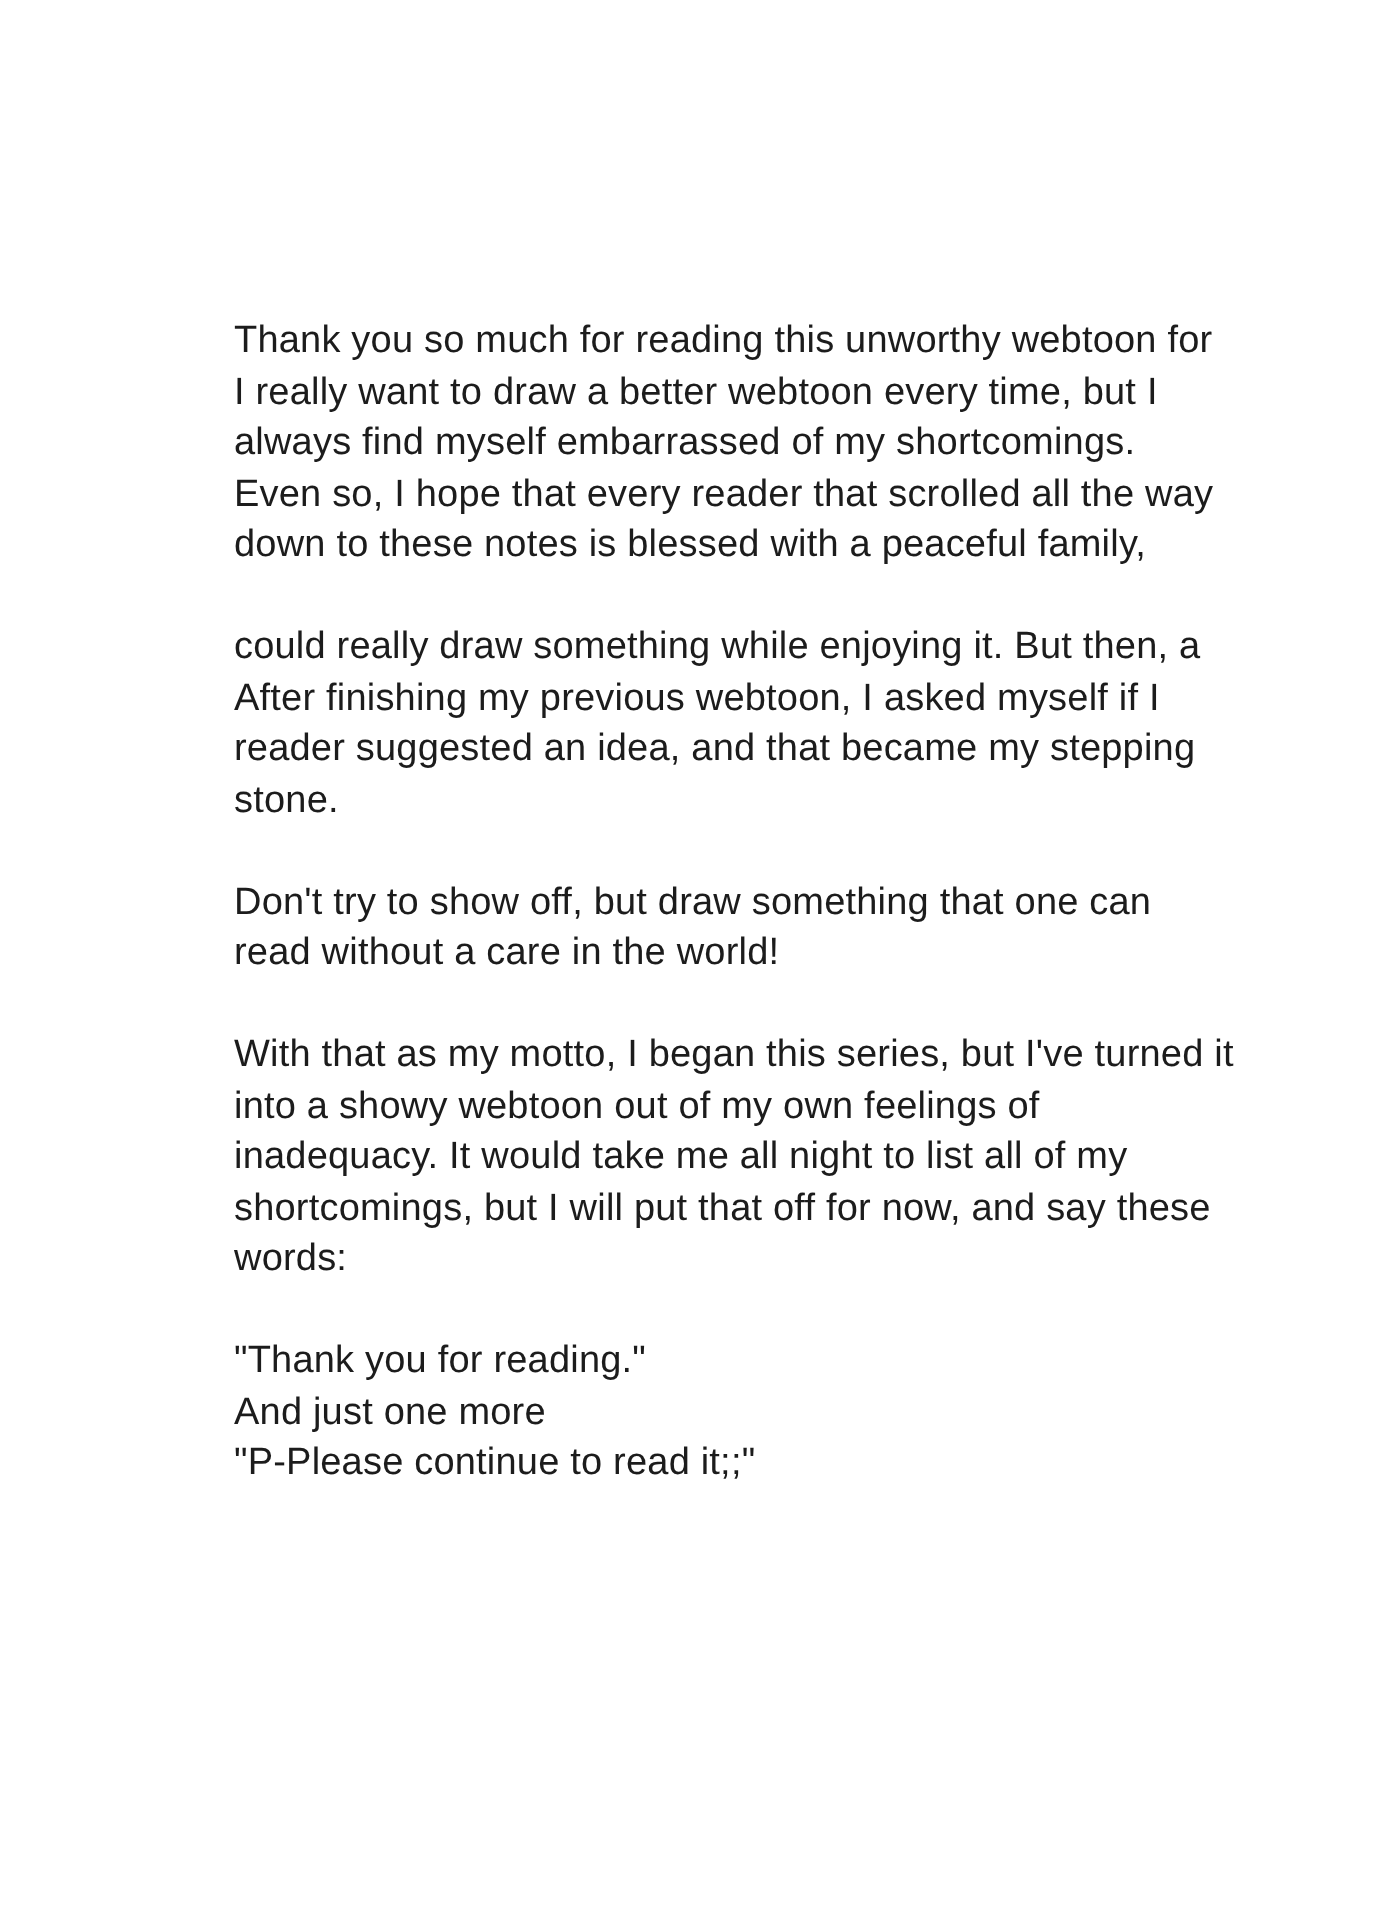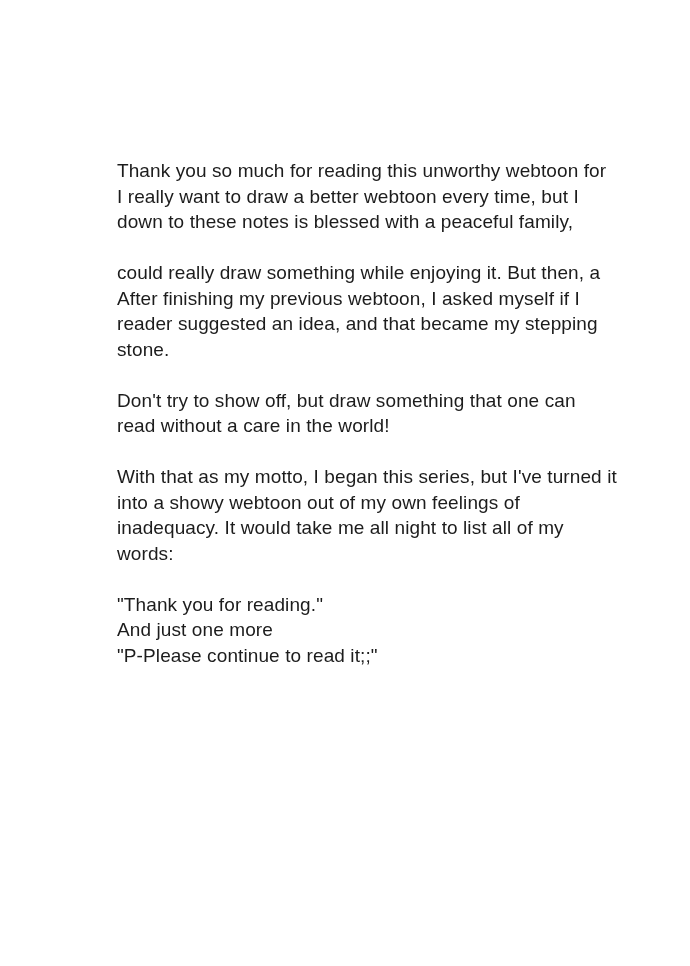--- a/index.html
+++ b/index.html
@@ -42,39 +42,42 @@
 </style>
 </head>
 <body>
 
 <div class="page">
   <div class="note">
 
     <div class="paragraph">
       <div class="line">Thank you so much for reading this unworthy webtoon for</div>
       <div class="line">I really want to draw a better webtoon every time, but I</div>
+      <div class="line">always find myself embarrassed of my shortcomings.</div>
+      <div class="line">Even so, I hope that every reader that scrolled all the way</div>
       <div class="line">down to these notes is blessed with a peaceful family,</div>
     </div>
 
     <div class="paragraph">
       <div class="line">could really draw something while enjoying it. But then, a</div>
       <div class="line">After finishing my previous webtoon, I asked myself if I</div>
       <div class="line">reader suggested an idea, and that became my stepping</div>
       <div class="line">stone.</div>
     </div>
 
     <div class="paragraph">
       <div class="line">Don't try to show off, but draw something that one can</div>
       <div class="line">read without a care in the world!</div>
     </div>
 
     <div class="paragraph">
       <div class="line">With that as my motto, I began this series, but I've turned it</div>
       <div class="line">into a showy webtoon out of my own feelings of</div>
       <div class="line">inadequacy. It would take me all night to list all of my</div>
+      <div class="line">shortcomings, but I will put that off for now, and say these</div>
       <div class="line">words:</div>
     </div>
 
     <div class="paragraph">
       <div class="line">"Thank you for reading."</div>
       <div class="line">And just one more</div>
       <div class="line">"P-Please continue to read it;;"</div>
     </div>
 
   </div>

